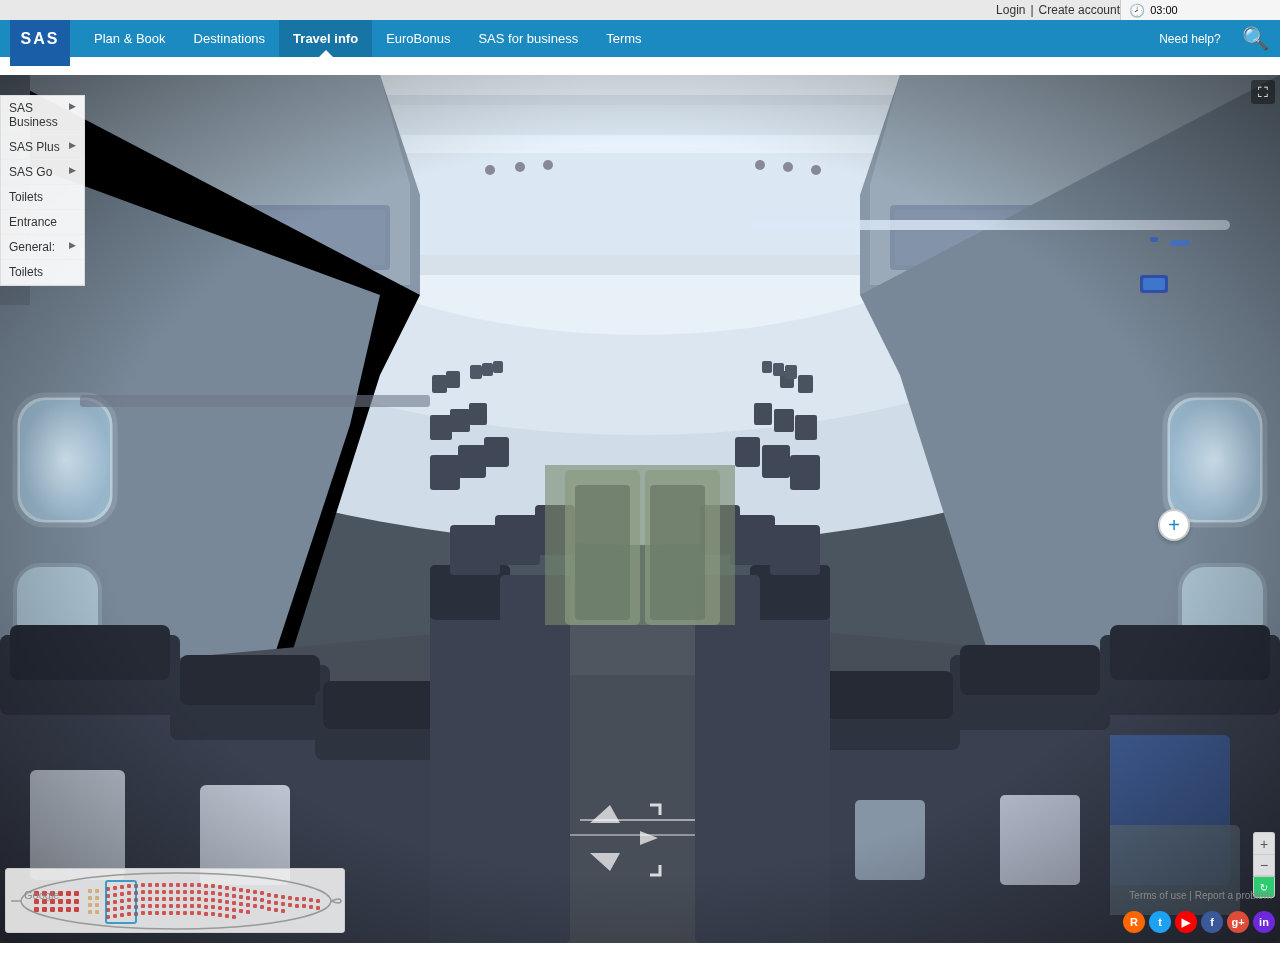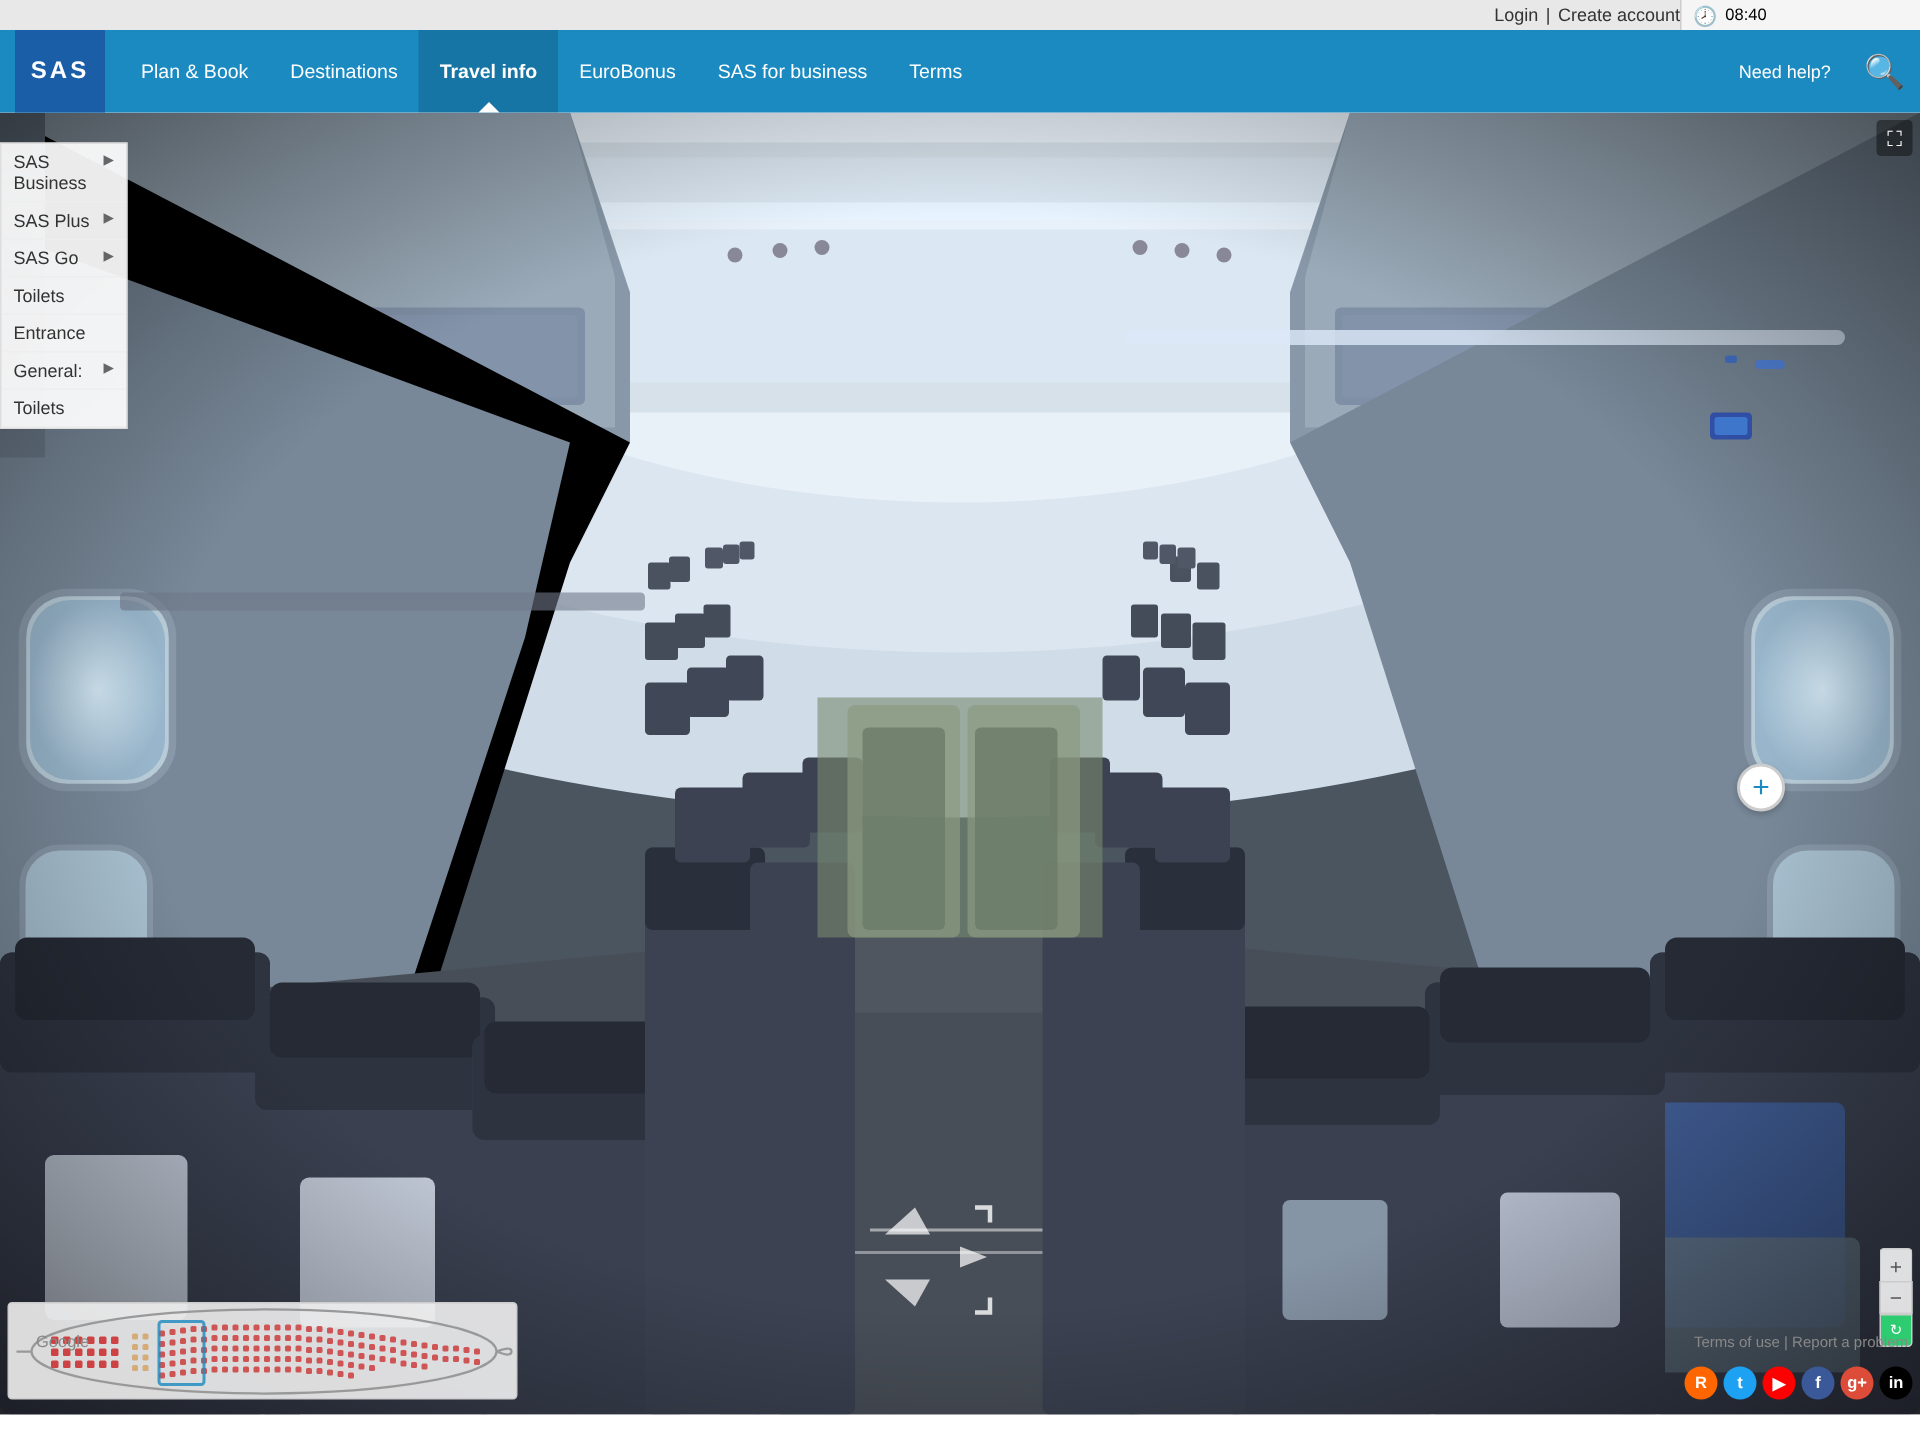--- a/index.html
+++ b/index.html
@@ -1,21 +1,21 @@
 <!DOCTYPE html>
 <html><head>
   <meta charset="utf-8">
   <style>
     * { margin: 0; padding: 0; box-sizing: border-box; }
     body { width: 1280px; height: 968px; overflow: hidden; font-family: Arial, sans-serif; position: relative; }
 
     
     #nav-bar {
       width: 100%;
-      height: 55px;
+      height: 37px;
       background: #1a8ac1;
       display: flex;
       align-items: center;
       padding: 0 10px;
       position: relative;
       z-index: 100;
     }
     #logo-area {
       width: 60px;
       height: 55px;
@@ -170,21 +170,21 @@
       font-size: 11px;
       font-weight: bold;
       cursor: pointer;
       color: white;
     }
     .si-rss { background: #f60; }
     .si-tw { background: #1da1f2; }
     .si-yt { background: #f00; }
     .si-fb { background: #3b5998; }
     .si-gp { background: #dd4b39; }
-    .si-li { background: #000000; }
+    .si-li { background: #6d28d9; }
 
     
     #google-wm {
       position: absolute;
       bottom: 42px;
       left: 24px;
       font-size: 11px;
       color: #888;
       z-index: 300;
     }
@@ -235,21 +235,21 @@
 <body>
 
 <div style="position:absolute;top:0;left:0;width:1280px;height:20px;background:#e8e8e8;display:flex;align-items:center;justify-content:flex-end;padding-right:160px;font-size:12px;color:#333;z-index:500;">
   <span style="cursor:pointer;">Login</span>
   <span style="margin:0 5px;">|</span>
   <span style="cursor:pointer;">Create account</span>
 </div>
 
 <div style="position:absolute;top:0;right:0;width:160px;height:20px;background:#f5f5f5;border-left:1px solid #ccc;display:flex;align-items:center;padding:0 8px;font-size:11px;z-index:600;">
   <span style="margin-right:5px;font-size:13px;">🕗</span>
-  <span>08:40</span>
+  <span>03:00</span>
 </div>
 
 <div id="nav-bar" style="top:20px;">
   <div id="logo-area">
     <span style="color:white;font-size:16px;font-weight:bold;letter-spacing:2px;">SAS</span>
   </div>
   <div id="nav-links">
     <div class="nav-item">Plan &amp; Book</div>
     <div class="nav-item">Destinations</div>
     <div class="nav-item active">Travel info</div>

